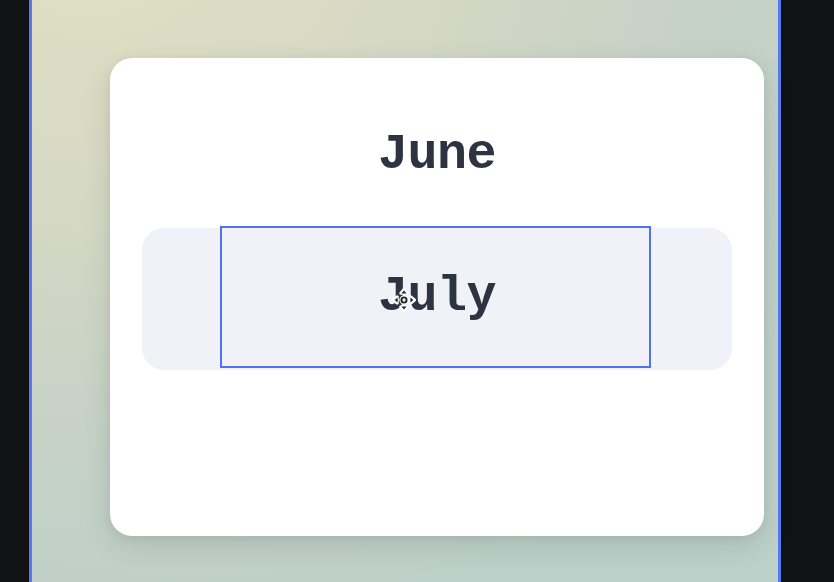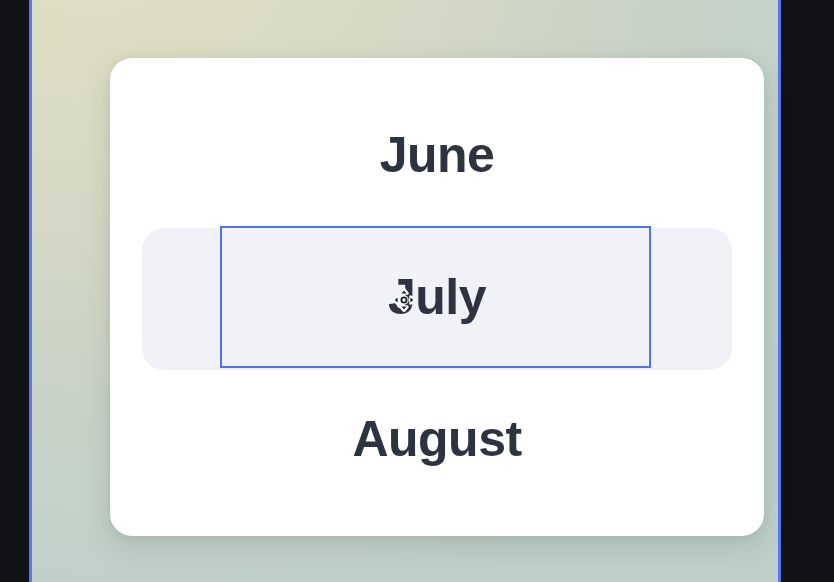--- a/index.html
+++ b/index.html
@@ -47,20 +47,21 @@
 
   
   #page-bg {
     position: absolute;
     left: 32px;
     top: 0;
     width: 746px;
     height: 582px;
     background:
       radial-gradient(115% 125% at 8% -14%, #e0e0c2 0%, #dcdcc4 20%, #d4d8c4 42%, #c8d2c6 66%, #bdd0c9 100%);
+    font-family: Liberation Mono, monospace;
   }
 
   
   #picker-card {
     position: absolute;
     left: 78px;
     top: 58px;
     width: 654px;
     height: 478px;
     background: #ffffff;
@@ -150,23 +151,20 @@
       <div id="month-list">
 
         <div class="month-option prev">
           <span class="month-label">June</span>
         </div>
 
         <div class="month-option curr">
           <span class="month-label">July</span>
         </div>
 
-        <div class="month-option next">
-          <span class="month-label">August</span>
-        </div>
 
       </div>
 
       <div id="selection-focus"></div>
 
     </div>
 
   </div>
 
   <div class="frame-border left"></div>

